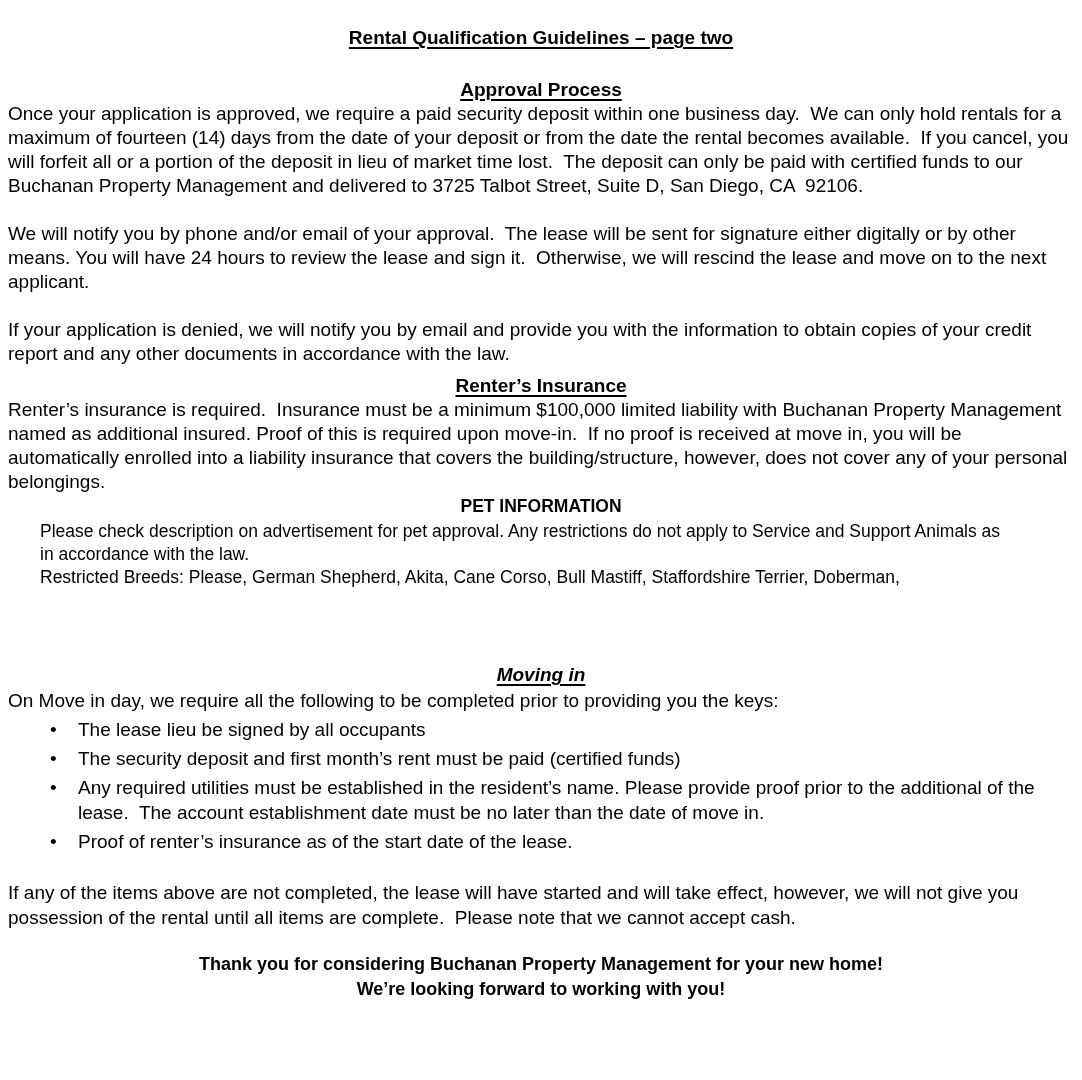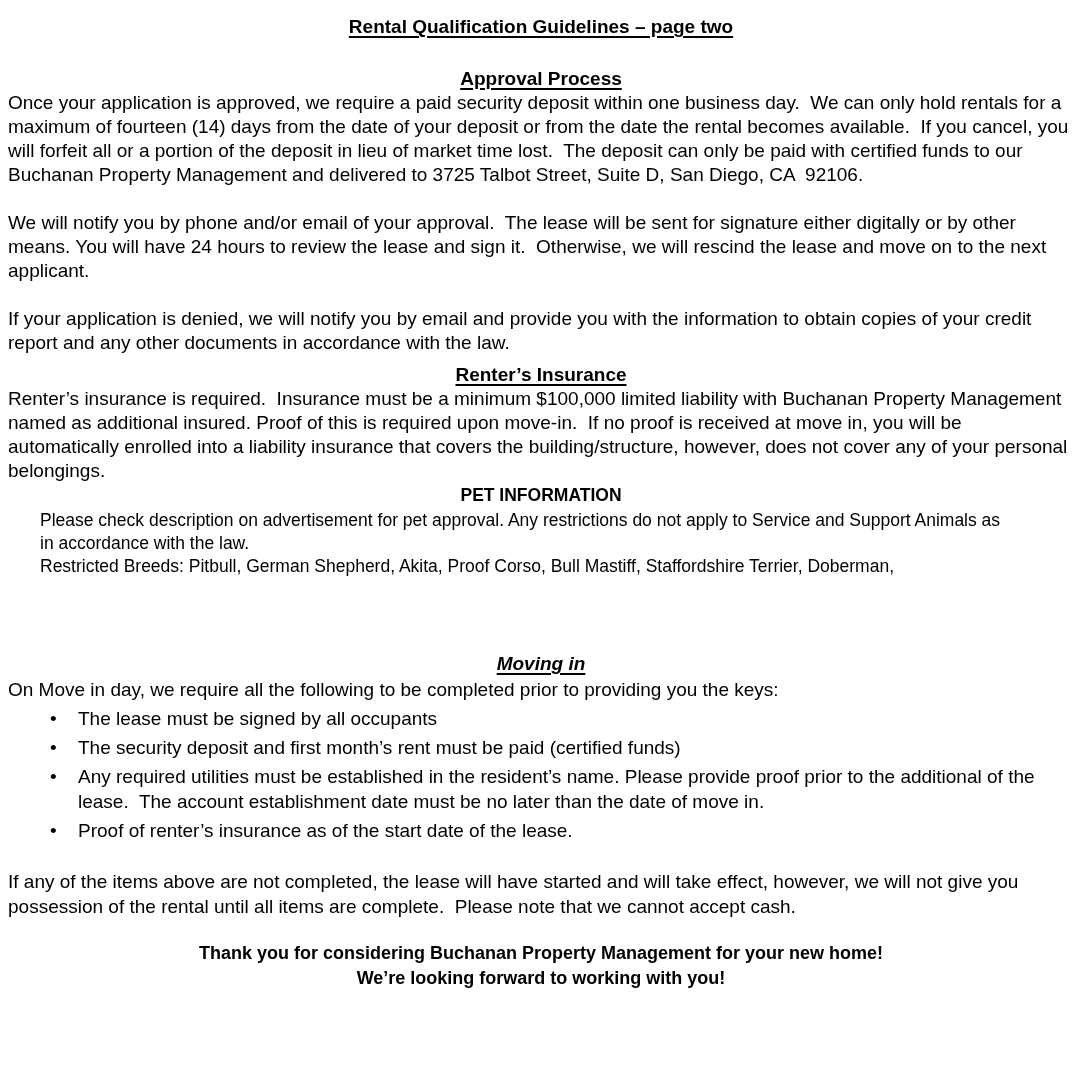--- a/index.html
+++ b/index.html
@@ -2,21 +2,21 @@
 <html><head>
 <meta charset="utf-8">
 <style>
   html,body{margin:0;padding:0;background:#ffffff;}
   body{
     width:1082px;height:1080px;overflow:hidden;
     color:#000000;
     font-family:"Liberation Sans","DejaVu Sans",sans-serif;
     font-size:19px;line-height:24px;
   }
-  .page{box-sizing:border-box;width:1082px;height:984px;padding:17px 8px 0 8px;}
+  .page{box-sizing:border-box;width:1082px;height:984px;padding:28px 8px 0 8px;}
   .center{text-align:center;}
   .hd{
     text-align:center;font-weight:bold;text-decoration:underline;
     text-decoration-thickness:2px;text-underline-offset:3px;
     line-height:20px;margin:0 0 2px 0;
   }
   .title{margin:0 0 32px 0;}
   .para{margin:0 0 24px 0;white-space:pre-wrap;}
   .para-group{margin:0;}
   .para-group div{white-space:pre-wrap;}
@@ -55,27 +55,27 @@
     <div>If your application is denied, we will notify you by email and provide you with the information to obtain copies of your credit report and any other documents in accordance with the law.</div>
   </div>
 
   <div class="hd hd-renter">Renter’s Insurance</div>
   <p class="para" style="margin-bottom:0;">Renter’s insurance is required.  Insurance must be a minimum $100,000 limited liability with Buchanan Property Management named as additional insured. Proof of this is required upon move-in.  If no proof is received at move in, you will be automatically enrolled into a liability insurance that covers the building/structure, however, does not cover any of your personal belongings.</p>
 
   <div class="hd hd-pet center">PET INFORMATION</div>
   <div class="para-group">
     <div class="pet-line">Please check description on advertisement for pet approval. Any restrictions do not apply to Service and Support Animals as</div>
     <div class="pet-line">in accordance with the law.</div>
-    <div class="pet-line">Restricted Breeds: Pitbull, German Shepherd, Akita, Proof Corso, Bull Mastiff, Staffordshire Terrier, Doberman,</div>
+    <div class="pet-line">Restricted Breeds: Please, German Shepherd, Akita, Cane Corso, Bull Mastiff, Staffordshire Terrier, Doberman,</div>
   </div>
 
   <div class="hd hd-moving">Moving in</div>
   <p class="moving-intro">On Move in day, we require all the following to be completed prior to providing you the keys:</p>
   <ul class="bullets">
-    <li>The lease must be signed by all occupants</li>
+    <li>The lease lieu be signed by all occupants</li>
     <li>The security deposit and first month’s rent must be paid (certified funds)</li>
     <li>Any required utilities must be established in the resident’s name. Please provide proof prior to the additional of the lease.  The account establishment date must be no later than the date of move in.</li>
     <li>Proof of renter’s insurance as of the start date of the lease.</li>
   </ul>
 
   <p class="closing-para">If any of the items above are not completed, the lease will have started and will take effect, however, we will not give you possession of the rental until all items are complete.  Please note that we cannot accept cash.</p>
 
   <div class="thanks">
     <div>Thank you for considering Buchanan Property Management for your new home!</div>
     <div>We’re looking forward to working with you!</div>

